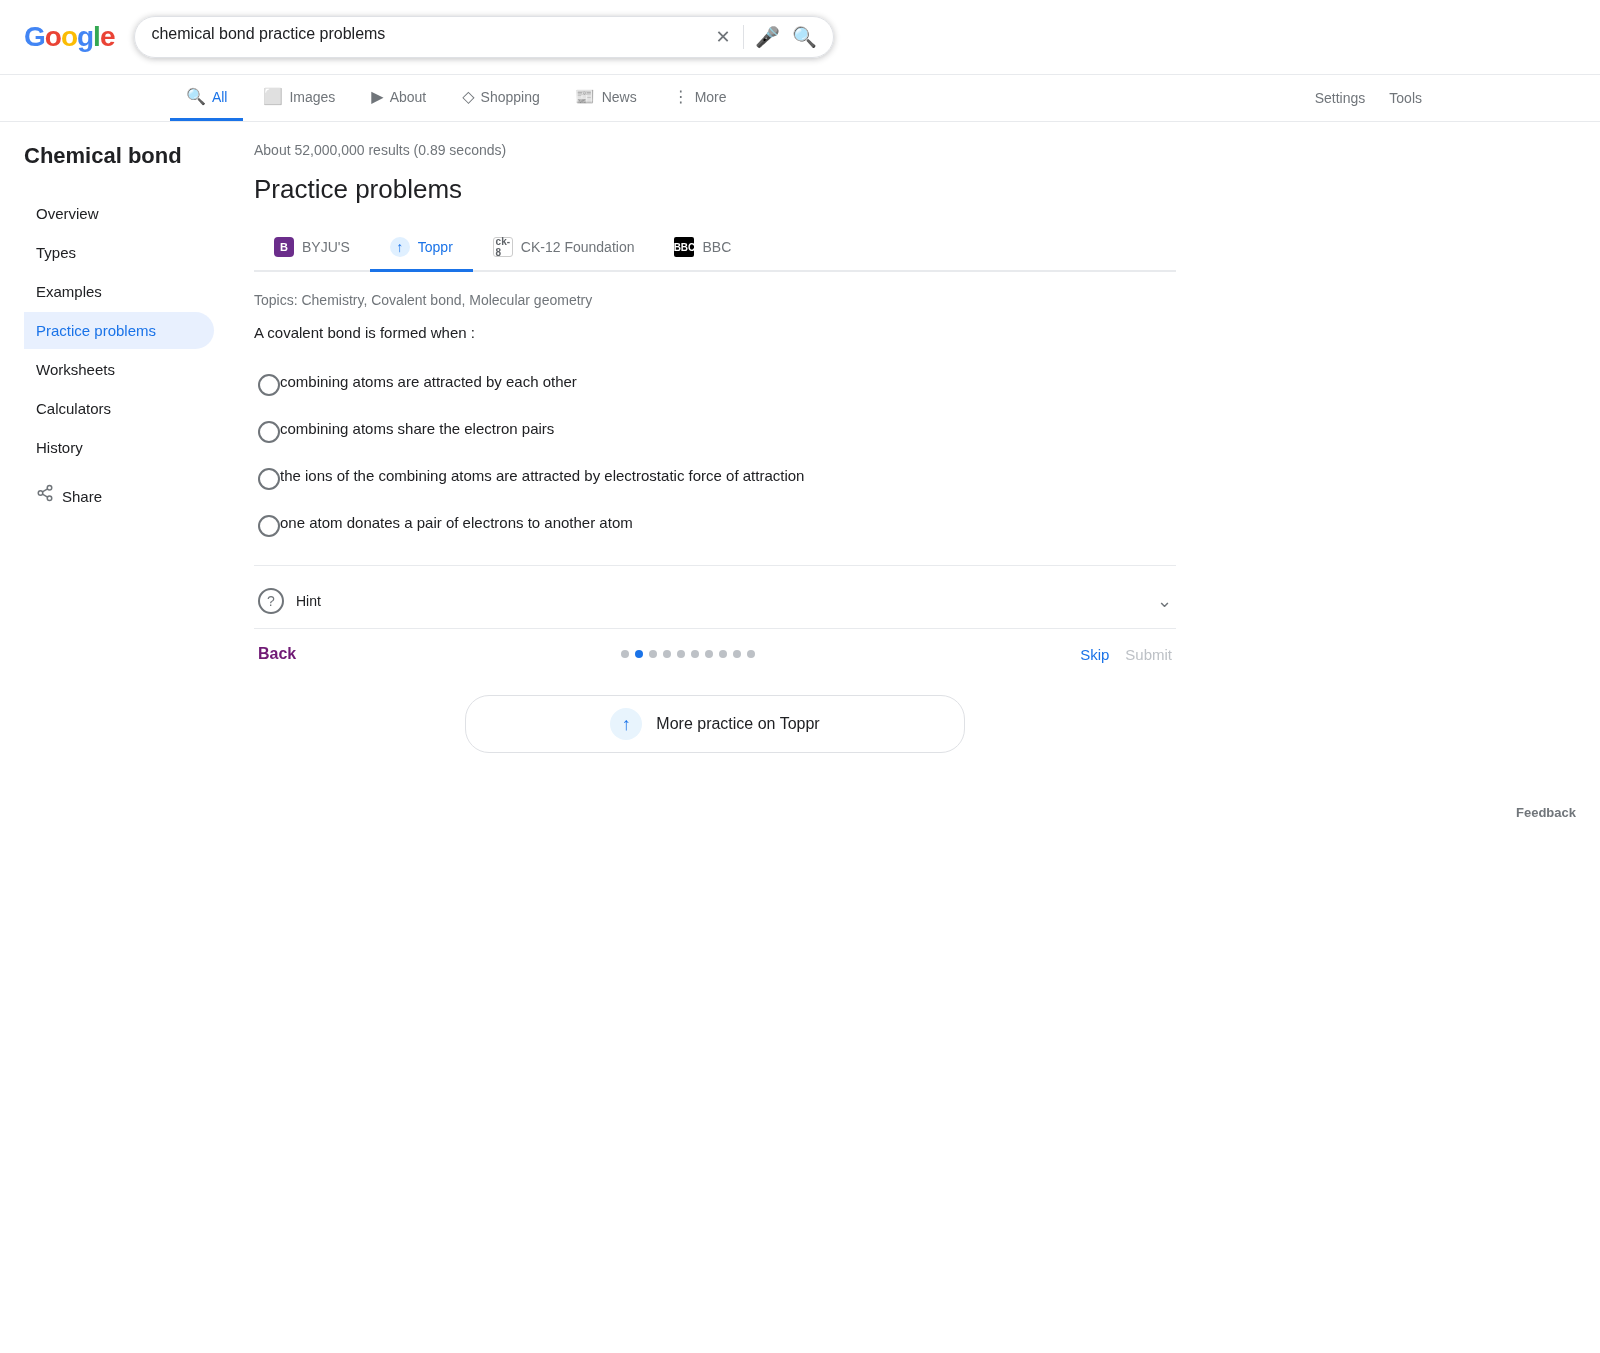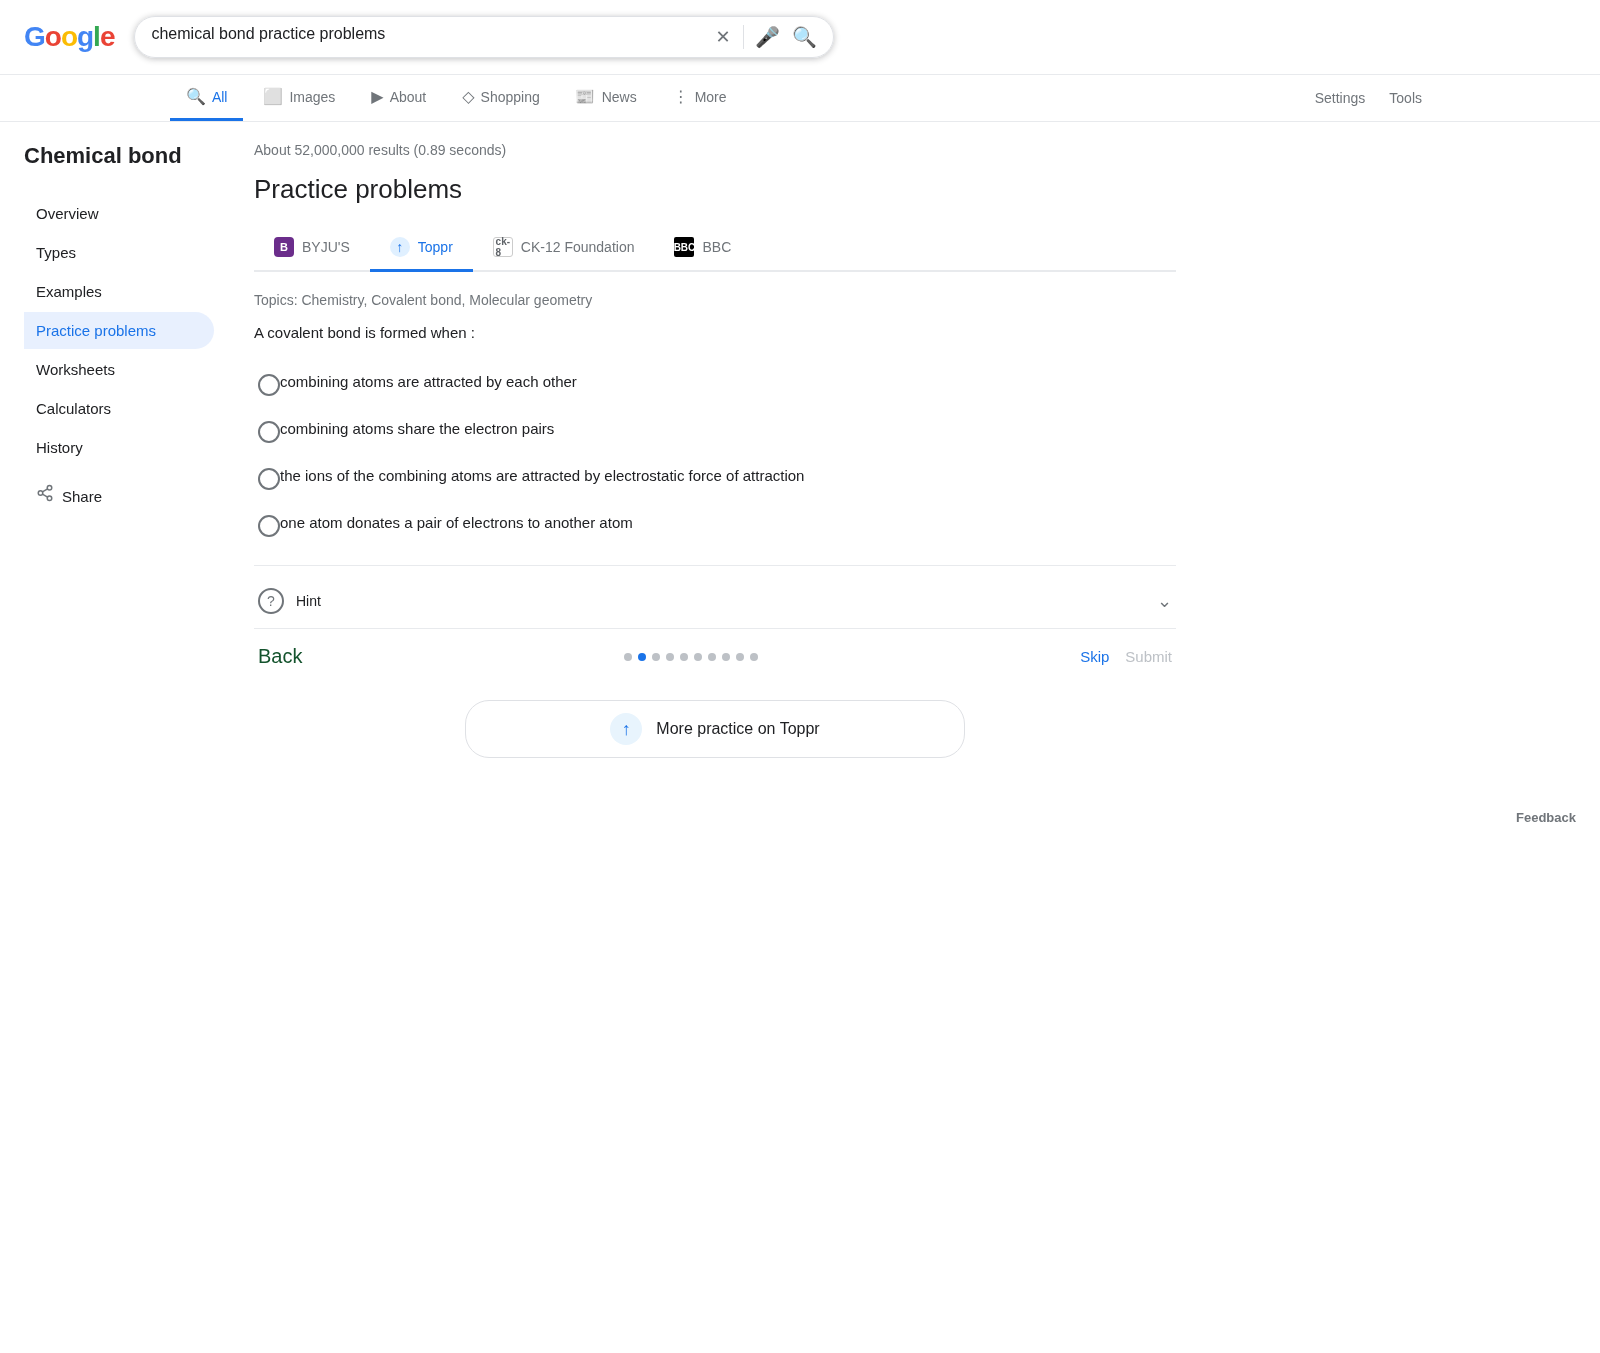--- a/index.html
+++ b/index.html
@@ -72,21 +72,21 @@
     .divider { border: none; border-top: 1px solid #e8eaed; margin: 8px 0; }
 
     
     .hint-row { display: flex; align-items: center; gap: 12px; padding: 14px 4px; cursor: pointer; }
     .hint-icon { width: 26px; height: 26px; border-radius: 50%; border: 2px solid #70757a; display: flex; align-items: center; justify-content: center; font-size: 14px; color: #70757a; flex-shrink: 0; }
     .hint-label { font-size: 14px; color: #202124; flex: 1; }
     .hint-chevron { color: #70757a; font-size: 18px; }
 
     
     .nav-row { display: flex; align-items: center; justify-content: space-between; padding: 16px 4px; border-top: 1px solid #e8eaed; }
-    .back-btn { color: #14532d; font-size: 20px; cursor: pointer; font-weight: 400; }
+    .back-btn { color: #701a75; font-size: 16px; cursor: pointer; font-weight: 700; }
     .pagination-dots { display: flex; gap: 6px; align-items: center; }
     .dot { width: 8px; height: 8px; border-radius: 50%; background: #bdc1c6; }
     .dot.active { background: #1a73e8; }
     .nav-actions { display: flex; gap: 16px; }
     .skip-btn { color: #1a73e8; font-size: 15px; cursor: pointer; font-weight: 500; }
     .submit-btn { color: #bdc1c6; font-size: 15px; cursor: default; }
 
     
     .more-practice-row { display: flex; justify-content: center; padding: 16px 0; }
     .more-practice-btn { display: flex; align-items: center; gap: 14px; border: 1px solid #dfe1e5; border-radius: 24px; padding: 12px 36px; font-size: 16px; color: #202124; cursor: pointer; background: #fff; min-width: 500px; justify-content: center; }

